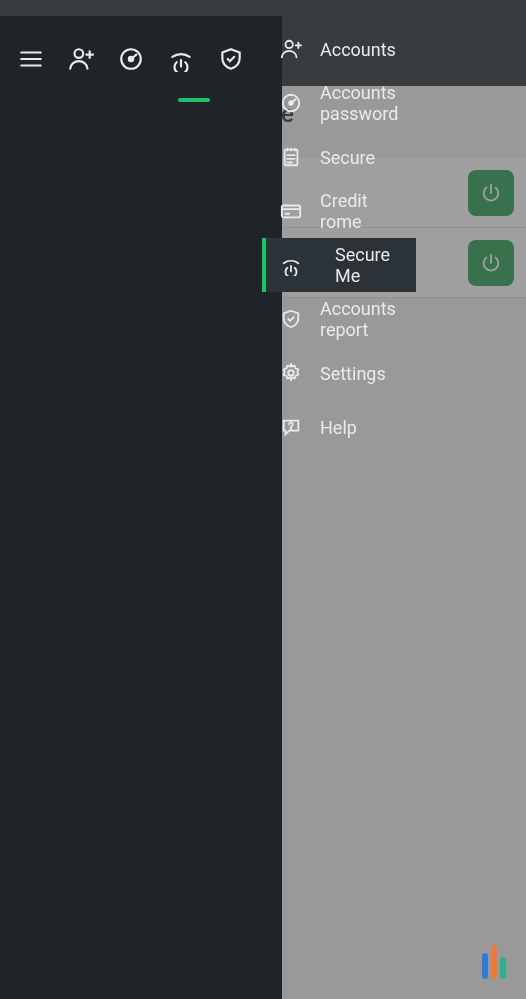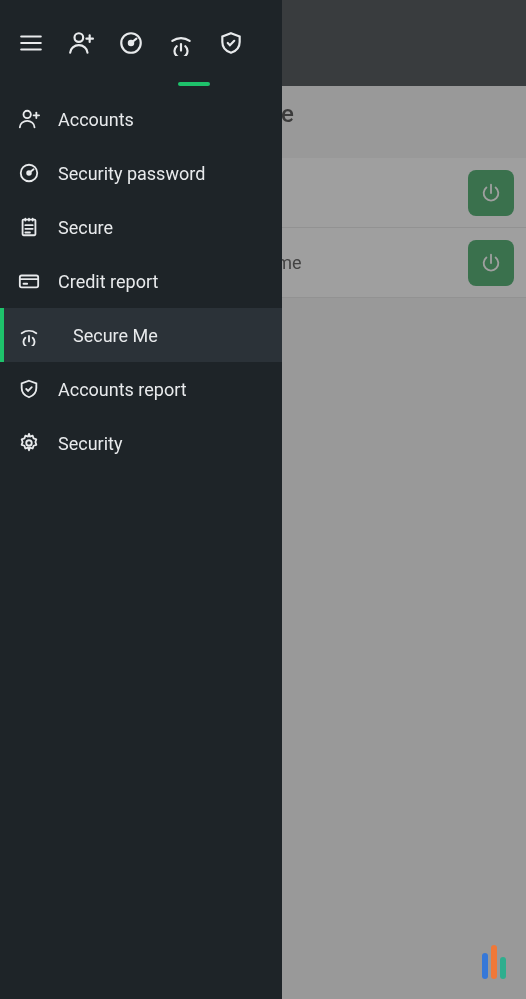--- a/index.html
+++ b/index.html
@@ -32,22 +32,22 @@
     width: 46px; height: 46px; border-radius: 8px;
     background: #1f9a4b; display: flex; align-items: center; justify-content: center;
     color: #fff;
   }
   .scrim {
     position: absolute; inset: 0; background: rgba(80,80,80,0.55);
   }
 
   
   .drawer {
-    position: absolute; top: 0; left: 0; bottom: 0; width: 282px;
-    background: #1e2428; color: #e8eaec; display: flex; flex-direction: column;
+    position: absolute; top: 16px; left: 0; bottom: 0; width: 282px;
+    background: #1e2428; color: #e8eaec; display: flex; flex-direction: row;
   }
   .topbar {
     height: 86px; display: flex; align-items: center; gap: 24px;
     padding: 0 18px; position: relative;
   }
   .top-ico { width: 26px; height: 26px; display: flex; align-items: center; justify-content: center; color: #e8eaec; cursor: pointer; }
   .tab-indicator {
     position: absolute; bottom: 0; height: 4px; width: 32px; background: #1ec26b; border-radius: 2px;
   }
   .menu-list { padding-top: 6px; }
@@ -163,21 +163,21 @@
 
 
     <div class="menu-item">
       <span class="mi-ico">
         <svg width="22" height="22" viewBox="0 0 24 24" fill="none" stroke="currentColor" stroke-width="2" stroke-linecap="round">
             <circle cx="12" cy="12" r="9"></circle>
             <circle cx="12" cy="12" r="2" fill="currentColor"></circle>
             <line x1="12" y1="12" x2="17" y2="8"></line>
           </svg>
       </span>
-      <span>Security password</span>
+      <span>Accounts password</span>
     </div>
 
     <div class="menu-item">
       <span class="mi-ico">
         <svg width="22" height="22" viewBox="0 0 24 24" fill="none" stroke="currentColor" stroke-width="2" stroke-linecap="round">
             <rect x="5" y="4" width="14" height="17" rx="1"></rect>
             <path d="M8 3v2M12 3v2M16 3v2"></path>
             <line x1="8" y1="10" x2="16" y2="10"></line>
             <line x1="8" y1="14" x2="16" y2="14"></line>
             <line x1="8" y1="18" x2="13" y2="18"></line>
@@ -187,21 +187,21 @@
     </div>
 
     <div class="menu-item">
       <span class="mi-ico">
         <svg width="22" height="22" viewBox="0 0 24 24" fill="none" stroke="currentColor" stroke-width="2" stroke-linecap="round">
             <rect x="2" y="6" width="20" height="13" rx="2"></rect>
             <line x1="2" y1="10" x2="22" y2="10"></line>
             <line x1="6" y1="15" x2="10" y2="15"></line>
           </svg>
       </span>
-      <span>Credit report</span>
+      <span>Credit rome</span>
     </div>
 
     <div class="menu-item active">
       <span class="mi-ico">
         <svg width="22" height="22" viewBox="0 0 24 24" fill="none" stroke="currentColor" stroke-width="2" stroke-linecap="round">
             <path d="M4 10a14 14 0 0 1 16 0"></path>
             <path d="M12 13v6"></path>
             <path d="M8 15a6 6 0 1 0 8 0"></path>
           </svg>
       </span>
@@ -218,23 +218,33 @@
       <span>Accounts report</span>
     </div>
 
     <div class="menu-item">
       <span class="mi-ico">
         <svg width="22" height="22" viewBox="0 0 24 24" fill="none" stroke="currentColor" stroke-width="2" stroke-linecap="round">
             <circle cx="12" cy="12" r="3"></circle>
             <path d="M12 2l1 3 3-1 1 3 3 1-1 3 1 3-3 1-1 3-3-1-1 3-1-3-3 1-1-3-3-1 1-3-1-3 3-1 1-3 3 1 1-3z" stroke-linejoin="round"></path>
           </svg>
       </span>
-      <span>Security</span>
-    </div>
-
+      <span>Settings</span>
+    </div>
+
+    <div class="menu-item">
+      <span class="mi-ico">
+        <svg width="22" height="22" viewBox="0 0 24 24" fill="none" stroke="currentColor" stroke-width="2" stroke-linecap="round">
+            <path d="M4 5h16v11H10l-4 4v-4H4z"></path>
+            <path d="M10 9a2 2 0 1 1 3 1.7c-.7.4-1 .8-1 1.8"></path>
+            <circle cx="12" cy="14" r=".5" fill="currentColor"></circle>
+          </svg>
+      </span>
+      <span>Help</span>
+    </div>
 
   </div>
 </div>
 
 <div class="mini-logo">
   <span class="b1"></span>
     <span class="b2"></span>
     <span class="b3"></span>
 </div>
 

